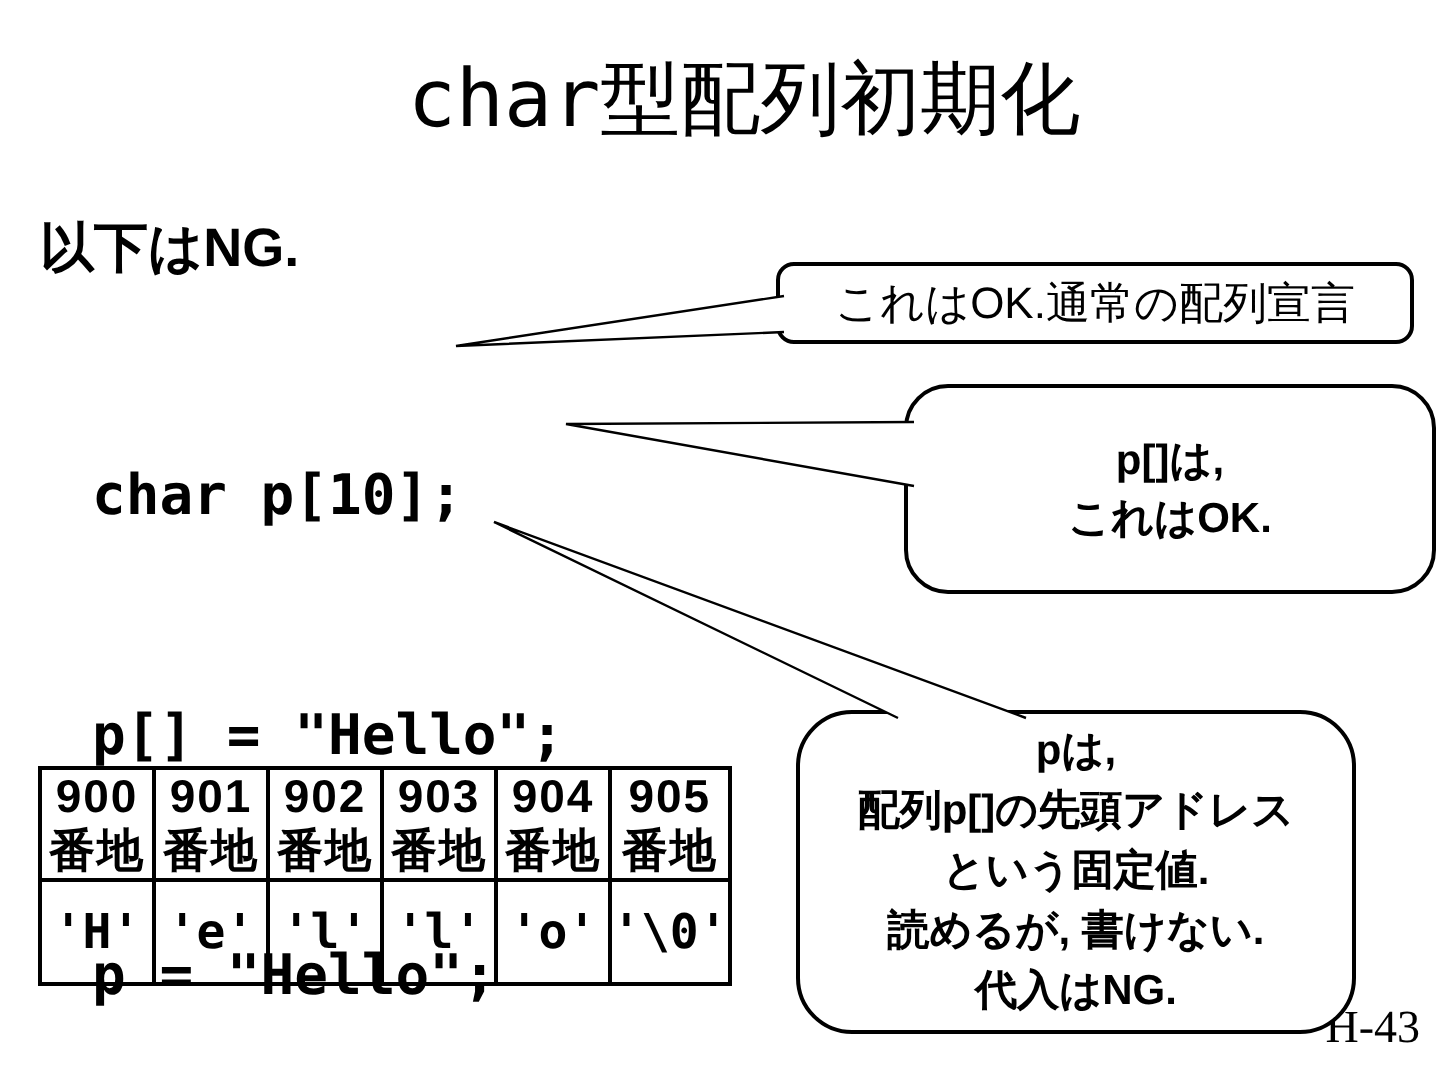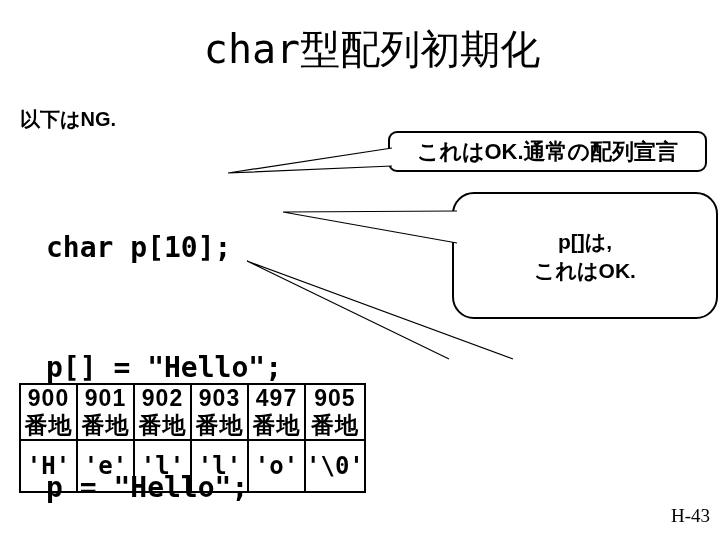--- a/index.html
+++ b/index.html
@@ -21,21 +21,21 @@
     font-family: "DejaVu Sans Mono", "Liberation Sans", monospace, sans-serif;
     font-size: 40px;
     font-weight: normal;
     letter-spacing: 0px;
     white-space: nowrap;
   }
   .intro-text {
     position: absolute;
     left: 20px;
     top: 106px;
-    font-size: 20px;
+    font-size: 27px;
     font-weight: bold;
     white-space: nowrap;
   }
   .code-block {
     position: absolute;
     left: 46px;
     top: 148px;
     font-family: "DejaVu Sans Mono", monospace;
     font-size: 28px;
     font-weight: bold;
@@ -53,28 +53,28 @@
     text-align: center;
     z-index: 1;
   }
   .callout-ok {
     left: 388px;
     top: 131px;
     width: 319px;
     height: 41px;
     border-radius: 9px;
     font-size: 22px;
-    font-weight: bold;
+    font-weight: normal;
     white-space: nowrap;
   }
   .callout-subscript {
     left: 452px;
     top: 192px;
     width: 266px;
-    height: 127px;
+    height: 105px;
     border-radius: 22px;
     font-size: 21px;
     font-weight: bold;
     line-height: 29px;
   }
   .callout-pointer {
     left: 398px;
     top: 355px;
     width: 280px;
     height: 162px;
@@ -115,21 +115,21 @@
     height: 52px;
     font-family: "DejaVu Sans Mono", monospace;
     font-size: 24px;
     font-weight: bold;
   }
   .page-number {
     position: absolute;
     right: 10px;
     bottom: 13px;
     font-family: "Liberation Serif", "DejaVu Serif", serif;
-    font-size: 19px;
+    font-size: 23px;
     white-space: nowrap;
   }
 </style>
 </head>
 <body>
 
 <div class="slide">
 
   <div class="slide-title">char型配列初期化</div>
 
@@ -143,20 +143,27 @@
 
   <div class="callout callout-ok">
     <div class="bubble-line">これはOK.通常の配列宣言</div>
   </div>
 
   <div class="callout callout-subscript">
     <div class="bubble-line">p[]は,</div>
     <div class="bubble-line">これはOK.</div>
   </div>
 
+  <div class="callout callout-pointer">
+    <div class="bubble-line">pは,</div>
+    <div class="bubble-line">配列p[]の先頭アドレス</div>
+    <div class="bubble-line">という固定値.</div>
+    <div class="bubble-line">読めるが, 書けない.</div>
+    <div class="bubble-line">代入はNG.</div>
+  </div>
 
   <svg class="tails-overlay" width="720" height="540" viewBox="0 0 720 540" xmlns="http://www.w3.org/2000/svg">
     <path d="M 392 148 L 228 173 L 392 166" fill="#ffffff" stroke="#000000" stroke-width="1.2"></path>
     <path d="M 457 211 L 283 212 L 457 243" fill="#ffffff" stroke="#000000" stroke-width="1.2"></path>
     <path d="M 449 359 L 247 261 L 513 359" fill="#ffffff" stroke="#000000" stroke-width="1.2"></path>
   </svg>
 
   <table class="memory-table">
     <tbody>
       <tr>
@@ -170,21 +177,21 @@
         </td>
         <td class="addr-cell">
           <div>902</div>
           <div>番地</div>
         </td>
         <td class="addr-cell">
           <div>903</div>
           <div>番地</div>
         </td>
         <td class="addr-cell">
-          <div>497</div>
+          <div>904</div>
           <div>番地</div>
         </td>
         <td class="addr-cell">
           <div>905</div>
           <div>番地</div>
         </td>
       </tr>
       <tr>
         <td class="char-cell">'H'</td>
         <td class="char-cell">'e'</td>

